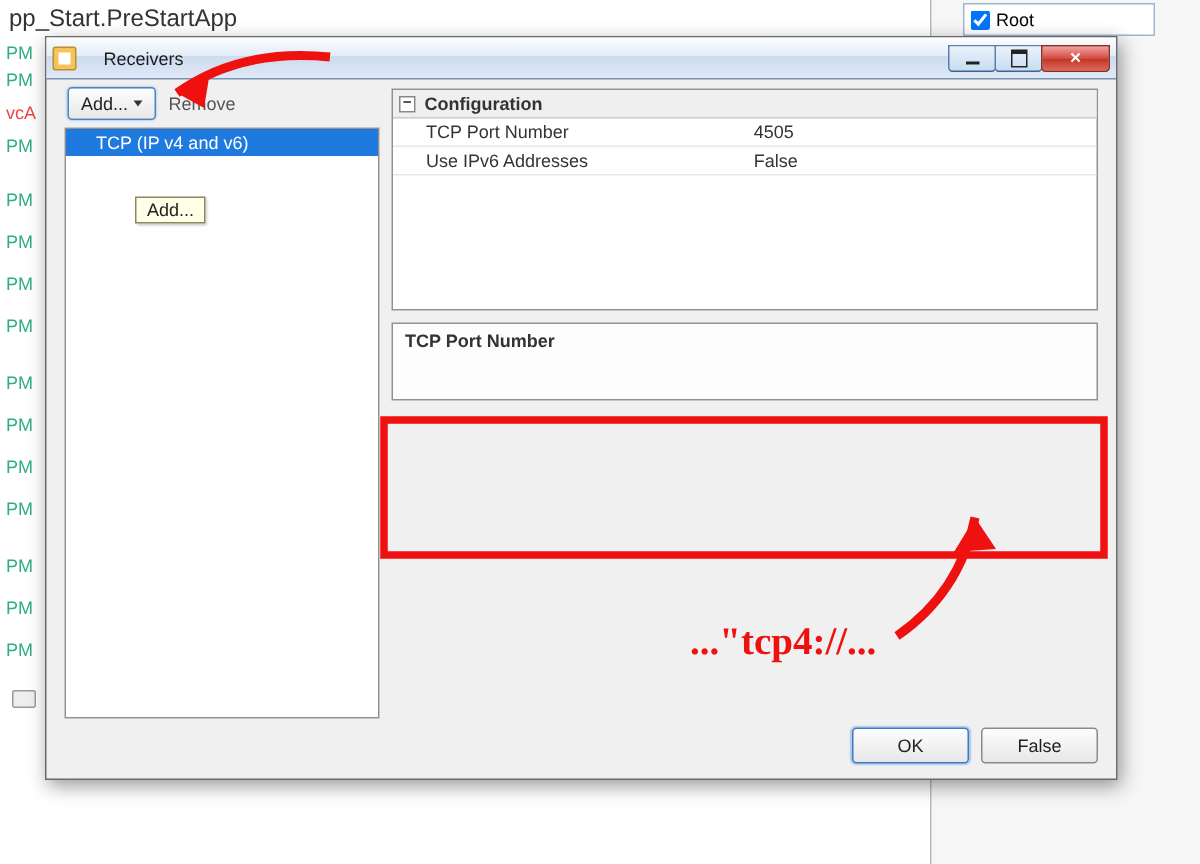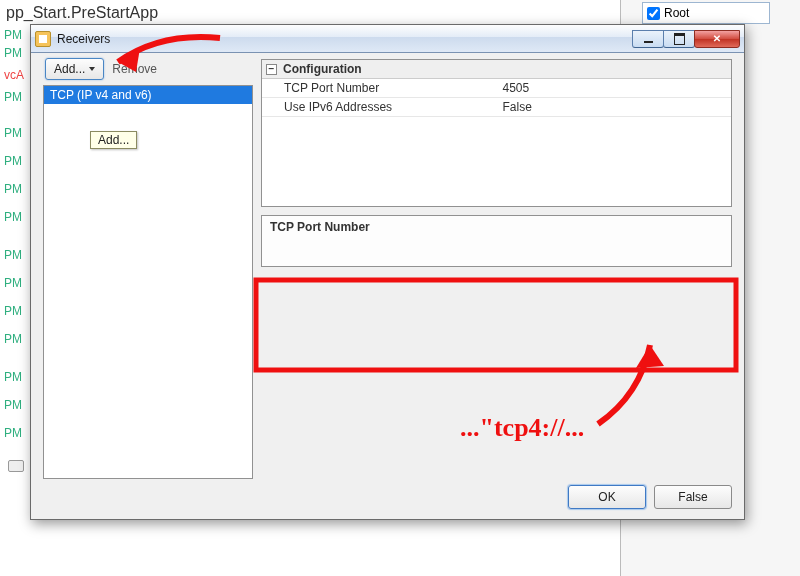--- a/index.html
+++ b/index.html
@@ -11,41 +11,41 @@
   .bg .right-panel { position:absolute; right:0; top:0; width:180px; height:576px; border-left:1px solid #bbb; background:#f6f6f6; }
   .bg .root-box { position:absolute; right:30px; top:2px; width:128px; height:22px; border:1px solid #9db6d1; background:#fff; display:flex; align-items:center; padding-left:4px; }
   .bg .right-fade { position:absolute; right:162px; top:80px; color:#888; }
   .bg .right-fade2 { position:absolute; right:163px; top:97px; color:#888; }
   .bg .slider { position:absolute; left:8px; top:460px; width:16px; height:12px; border:1px solid #999; background:#eee; border-radius:2px; }
 
   
   .dialog { position:absolute; left:30px; top:24px; width:715px; height:496px; background:#f0f0f0;
             border:1px solid #6a6a6a; box-shadow: 2px 4px 12px rgba(0,0,0,.4); }
   .titlebar { height:28px; background:linear-gradient(#fdfdfd,#e3ecf7 45%,#cddbee 46%,#dfe9f6);
-              border-bottom:1px solid #7a92b2; display:flex; align-items:center; padding:0 4px; }
+              border-bottom:1px solid #7a92b2; display:flex; align-items:center; padding:0 4px;gap:12px; }
   .titlebar .ico { width:16px; height:16px; background:#f5c35a; border:1px solid #b8902d; display:inline-block; margin-right:6px; border-radius:2px; position:relative; }
   .titlebar .ico::after{ content:""; position:absolute; left:3px; top:3px; width:8px; height:8px; background:#fff; }
   .titlebar .t { flex:1; color:#1a1a1a; }
   .winbtns { display:flex; gap:0; }
   .winbtn { width:32px; height:18px; border:1px solid #5b7fad; border-bottom:1px solid #3f6491;
             background:linear-gradient(#eaf2fb,#c9dcf2); border-radius:0 0 3px 3px; display:flex; align-items:center; justify-content:center; font-size:10px; color:#2a2a2a; margin-left:-1px;}
   .winbtn.close { background:linear-gradient(#f3a1a1,#d14b3e 50%,#c03224 51%,#e06a5a); color:#fff; border-color:#8e2c22; width:46px;}
   .winbtn.min::before{content:"";display:block;width:9px;height:2px;background:#222;margin-top:6px;}
   .winbtn.max::before{content:"";display:block;width:9px;height:8px;border:1px solid #222;border-top:3px solid #222;}
   .winbtn.close::before{content:"✕"; font-weight:bold; font-size:10px;}
 
   .dlgbody { position:absolute; top:34px; left:8px; right:8px; bottom:40px; }
   .leftcol { position:absolute; left:4px; top:0; width:210px; bottom:0; }
   .toolbar { height:24px; display:flex; align-items:center; gap:6px; padding:0 2px 4px 2px; }
   .tbtn { height:22px; background:linear-gradient(#fdfdfd,#e7e7e7); border:1px solid #8f8f8f; border-radius:3px;
           padding:0 8px; display:inline-flex; align-items:center; gap:4px; cursor:pointer; font-size:12px; color:#222;}
   .tbtn.primary { border-color:#4a86c4; box-shadow:0 0 2px #8cb6e3; }
   .drop { width:0;height:0;border-left:3px solid transparent;border-right:3px solid transparent;border-top:4px solid #333;display:inline-block;}
   .listbox { position:absolute; top:26px; left:0; right:0; bottom:0; background:#fff; border:1px solid #919191; }
-  .listitem { padding:2px 6px; }
+  .listitem { padding:2px 20px; }
   .listitem.sel { background:#1f7ae0; color:#fff; }
   .tooltip { position:absolute; left:46px; top:45px; background:#ffffe8; color:#222;
              border:1px solid #8a8a60; padding:1px 7px; font-size:12px; box-shadow:1px 1px 2px rgba(0,0,0,.25); }
 
   .rightcol { position:absolute; left:222px; top:0; right:4px; bottom:0; }
   .propgrid { position:absolute; left:0; top:0; right:0; height:148px; border:1px solid #919191; background:#fff; }
   .propgrid .ghead { display:flex; align-items:center; gap:6px; padding:2px 4px; background:#efefef; border-bottom:1px solid #ccc; font-weight:bold; color:#333;}
   .propgrid .gcollapse { width:11px;height:11px;border:1px solid #888;display:inline-flex;align-items:center;justify-content:center;font-size:10px;line-height:1;background:#fff;}
   .propgrid table { border-collapse:collapse; width:100%; }
   .propgrid td { padding:2px 6px; border-bottom:1px solid #e7e7e7; }

